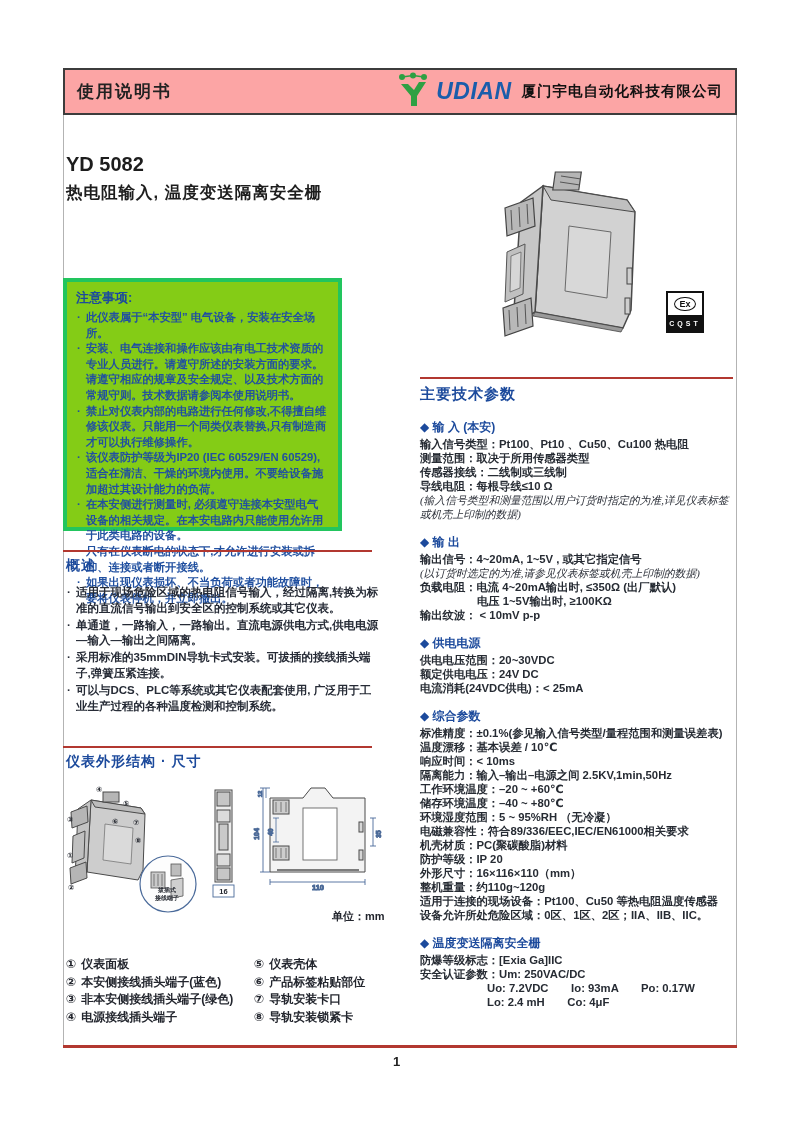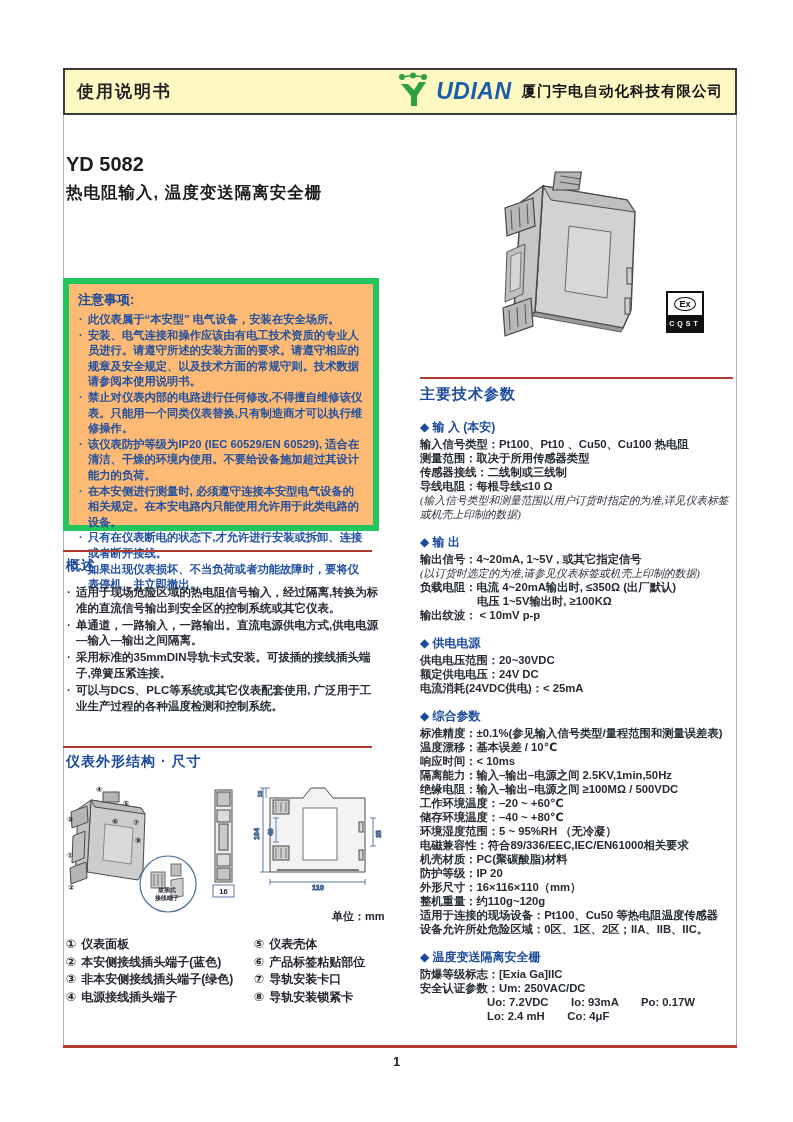--- a/index.html
+++ b/index.html
@@ -6,47 +6,47 @@
   body{
     width:793px;height:1122px;position:relative;background:#ffffff;
     font-family:"Liberation Sans","DejaVu Sans",sans-serif;
     color:#23262e;overflow:hidden;
   }
   .abs{position:absolute;}
   
   .frame{left:63px;top:115px;width:674px;height:931px;
     border-left:1px solid #b3b3b3;border-right:1px solid #b3b3b3;box-sizing:border-box;}
   
-  .header-bar{left:63px;top:68px;width:674px;height:47px;background:#fef9c3;
+  .header-bar{left:63px;top:68px;width:674px;height:47px;background:#fca5a5;
     border:2px solid #3c3c3c;box-sizing:border-box;display:flex;align-items:center;
     justify-content:space-between;padding:0 12px;}
   .doc-label{font-size:17px;font-weight:bold;color:#222;letter-spacing:2px;}
   .logo-wrap{display:flex;align-items:center;gap:6px;}
   .brand-text{font-size:23px;font-weight:bold;color:#1a5dab;letter-spacing:0.5px;font-style:italic;}
   .company-name{font-size:14.5px;font-weight:bold;color:#111;margin-left:4px;letter-spacing:1px;}
   
   .model-title{left:66px;top:153px;font-size:20px;font-weight:bold;color:#1d1d1d;}
   .sub-title{left:66px;top:182px;font-size:16.5px;font-weight:bold;color:#1d1d1d;letter-spacing:1px;}
   
-  .notes-box{left:63px;top:278px;width:316px;height:253px;border:6px solid #22c55e;
-    box-sizing:border-box;background:#fdba74;padding:7px 9px;}
+  .notes-box{left:63px;top:278px;width:279px;height:253px;border:4px solid #22c55e;
+    box-sizing:border-box;background:#84cc16;padding:7px 9px;}
   .notes-head{font-size:13px;font-weight:bold;color:#1c4a9c;margin-bottom:3px;}
   .note-item{font-size:11.3px;font-weight:600;color:#2150a0;line-height:15.6px;
     padding-left:10px;position:relative;}
   .note-item::before{content:"·";position:absolute;left:1px;top:0;font-weight:bold;}
   
   .red-rule{height:2px;background:#b23830;}
   .sec-head{font-size:14px;font-weight:bold;color:#1c4a9c;letter-spacing:1px;}
   .sec-head-lg{font-size:15px;font-weight:bold;color:#1c4a9c;letter-spacing:1px;}
   
   .ov-item{font-size:11.5px;font-weight:600;color:#262b36;line-height:15.8px;
     padding-left:10px;position:relative;margin-bottom:1px;}
   .ov-item::before{content:"·";position:absolute;left:1px;top:0;font-weight:bold;}
   
-  .legend{display:flex;gap:10px;}
+  .legend{display:flex;gap:10px;margin-top:20px;}
   .leg-col{display:flex;flex-direction:column;}
   .leg-row{font-size:12px;font-weight:600;color:#23262e;line-height:17.5px;white-space:nowrap;}
   .leg-row .n{margin-right:5px;}
   .leg-col1{width:178px;}
   .unit-label{font-size:11px;font-weight:bold;color:#23262e;}
   
   .specs{width:318px;}
   .spec-sec{margin-bottom:13px;}
   .spec-title{font-size:12px;font-weight:bold;color:#1c4a9c;line-height:16px;margin-bottom:2px;}
   .spec-line{font-size:11.3px;font-weight:600;color:#262b33;line-height:14px;white-space:pre-wrap;}
@@ -289,21 +289,20 @@
     <div class="spec-line">额定供电电压：24V DC</div>
     <div class="spec-line">电流消耗(24VDC供电)：&lt; 25mA</div>
   </div>
 
   <div class="spec-sec">
     <div class="spec-title">◆ 综合参数</div>
     <div class="spec-line">标准精度：±0.1%(参见输入信号类型/量程范围和测量误差表)</div>
     <div class="spec-line">温度漂移：基本误差 / 10℃</div>
     <div class="spec-line">响应时间：&lt; 10ms</div>
     <div class="spec-line">隔离能力：输入–输出–电源之间 2.5KV,1min,50Hz</div>
-    <div class="spec-line">绝缘电阻：输入–输出–电源之间 ≥100MΩ / 500VDC</div>
     <div class="spec-line">工作环境温度：–20 ~ +60℃</div>
     <div class="spec-line">储存环境温度：–40 ~ +80℃</div>
     <div class="spec-line">环境湿度范围：5 ~ 95%RH （无冷凝）</div>
     <div class="spec-line">电磁兼容性：符合89/336/EEC,IEC/EN61000相关要求</div>
     <div class="spec-line">机壳材质：PC(聚碳酸脂)材料</div>
     <div class="spec-line">防护等级：IP 20</div>
     <div class="spec-line">外形尺寸：16×116×110（mm）</div>
     <div class="spec-line">整机重量：约110g~120g</div>
     <div class="spec-line">适用于连接的现场设备：Pt100、Cu50 等热电阻温度传感器</div>
     <div class="spec-line">设备允许所处危险区域：0区、1区、2区；IIA、IIB、IIC。</div>

